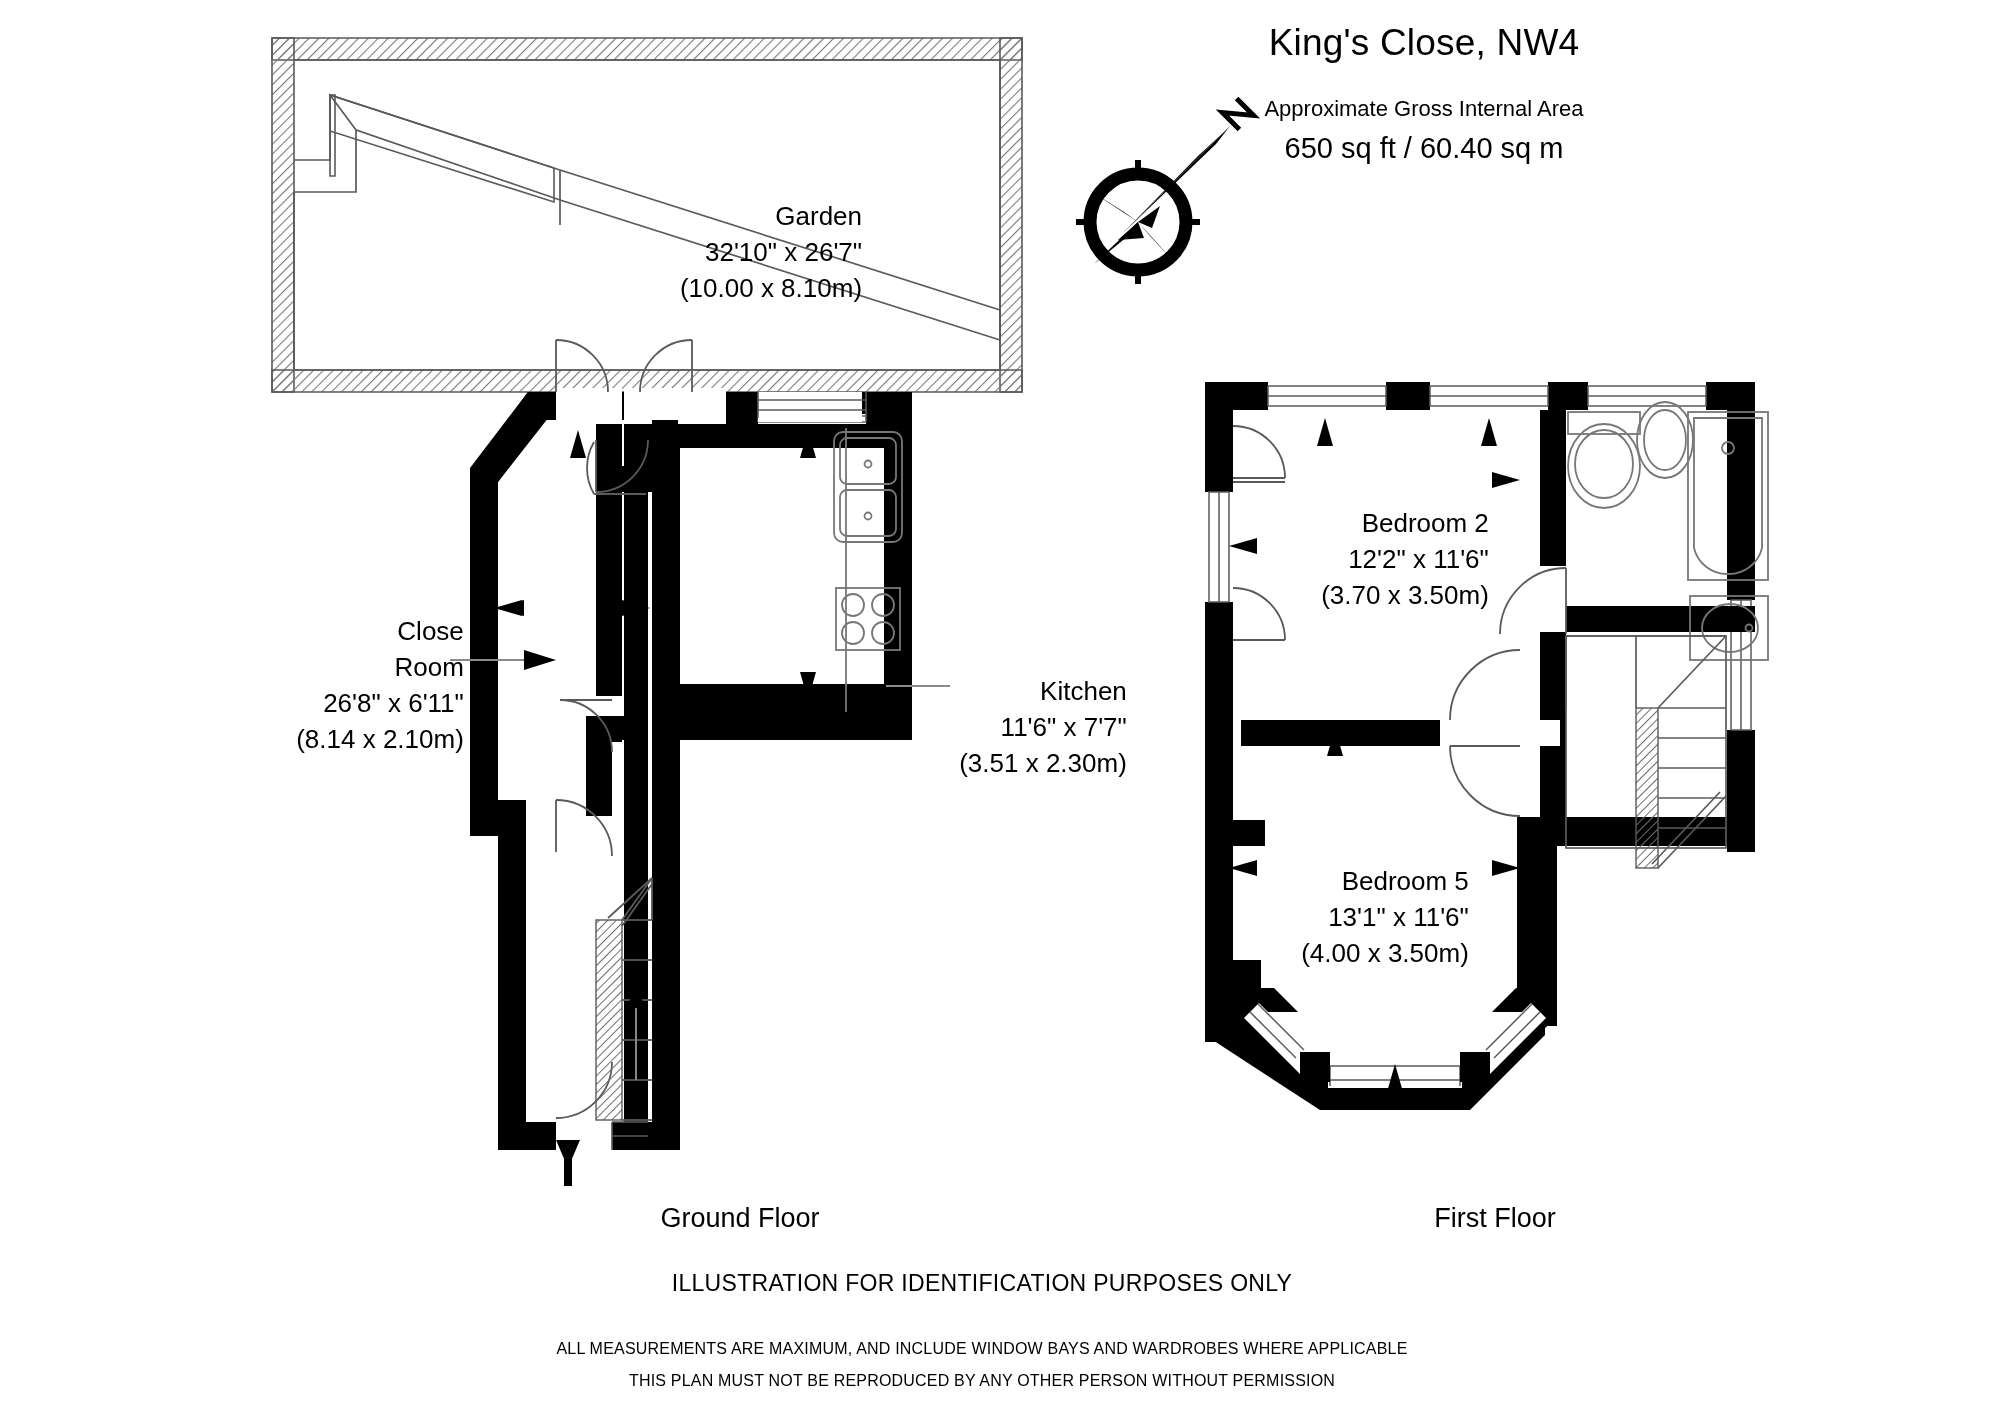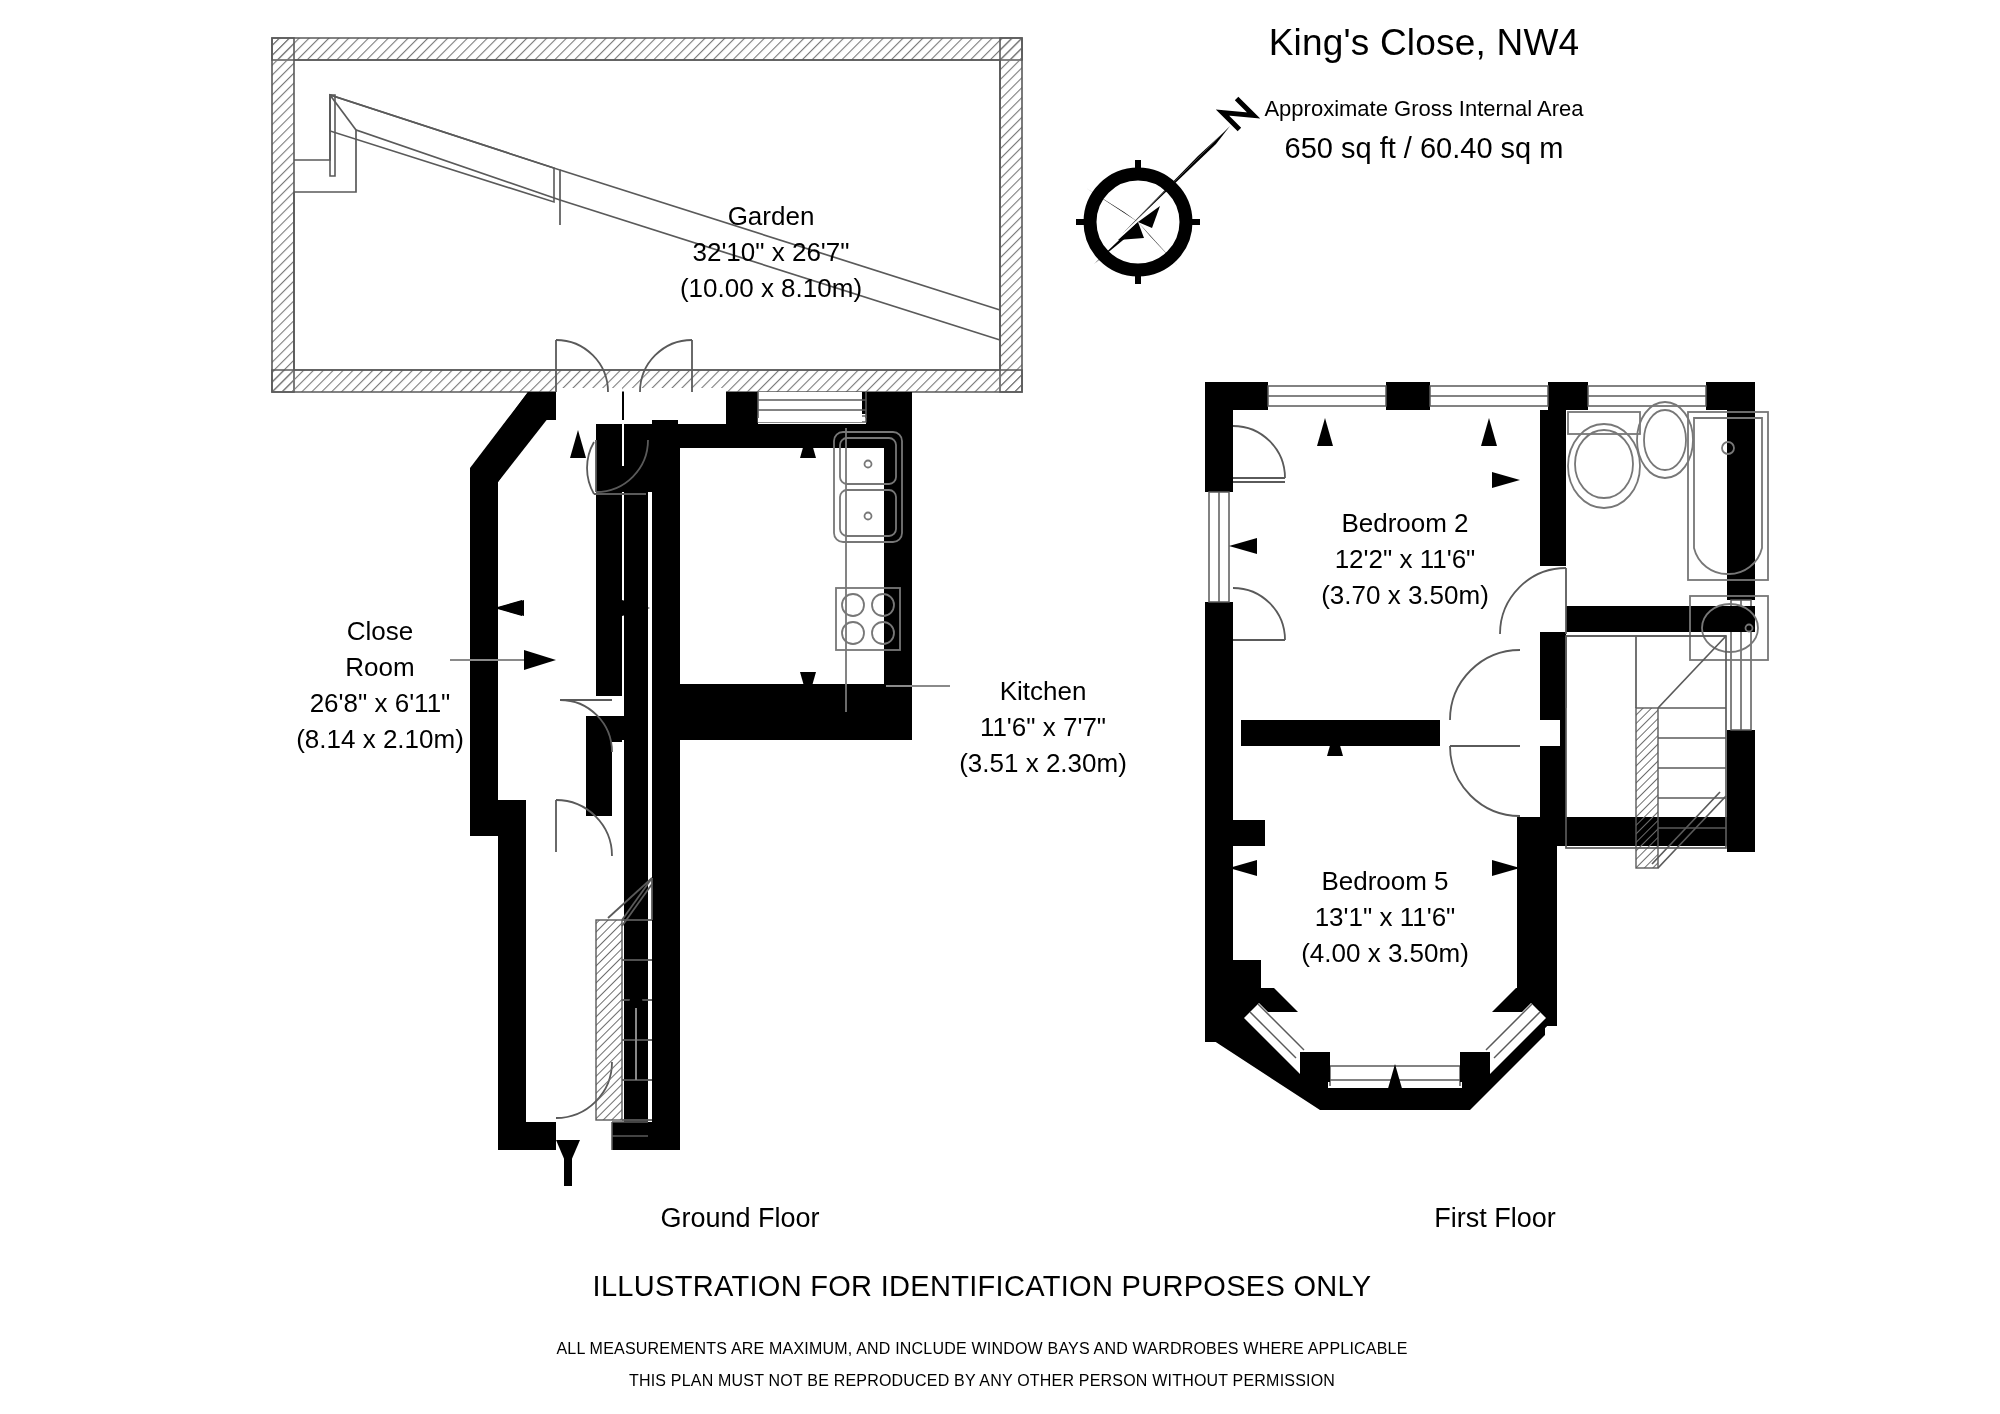--- a/index.html
+++ b/index.html
@@ -23,21 +23,21 @@
   }
   svg.plan-canvas {
     position: absolute;
     left: 0; top: 0;
     width: 2000px;
     height: 1414px;
     display: block;
   }
   
   .txt { position: absolute; white-space: nowrap; }
-  .center { transform: translateX(-50%); text-align: center; }
+  .center { transform: translateX(-50%); text-align: right; }
 
   #doc-title {
     font-size: 37px;
     letter-spacing: 0.2px;
   }
   #area-caption {
     font-size: 22px;
   }
   #area-value {
     font-size: 29px;
@@ -47,21 +47,21 @@
     line-height: 36px;
   }
   .room-label .rl-name { display: block; }
   .room-label .rl-imp  { display: block; }
   .room-label .rl-met  { display: block; }
 
   .floor-caption {
     font-size: 27px;
   }
   .disclaimer-main {
-    font-size: 29px;
+    font-size: 23px;
     letter-spacing: 0.3px;
   }
   .disclaimer-small {
     font-size: 16px;
     letter-spacing: 0.2px;
   }
 </style>
 </head>
 <body>
 

